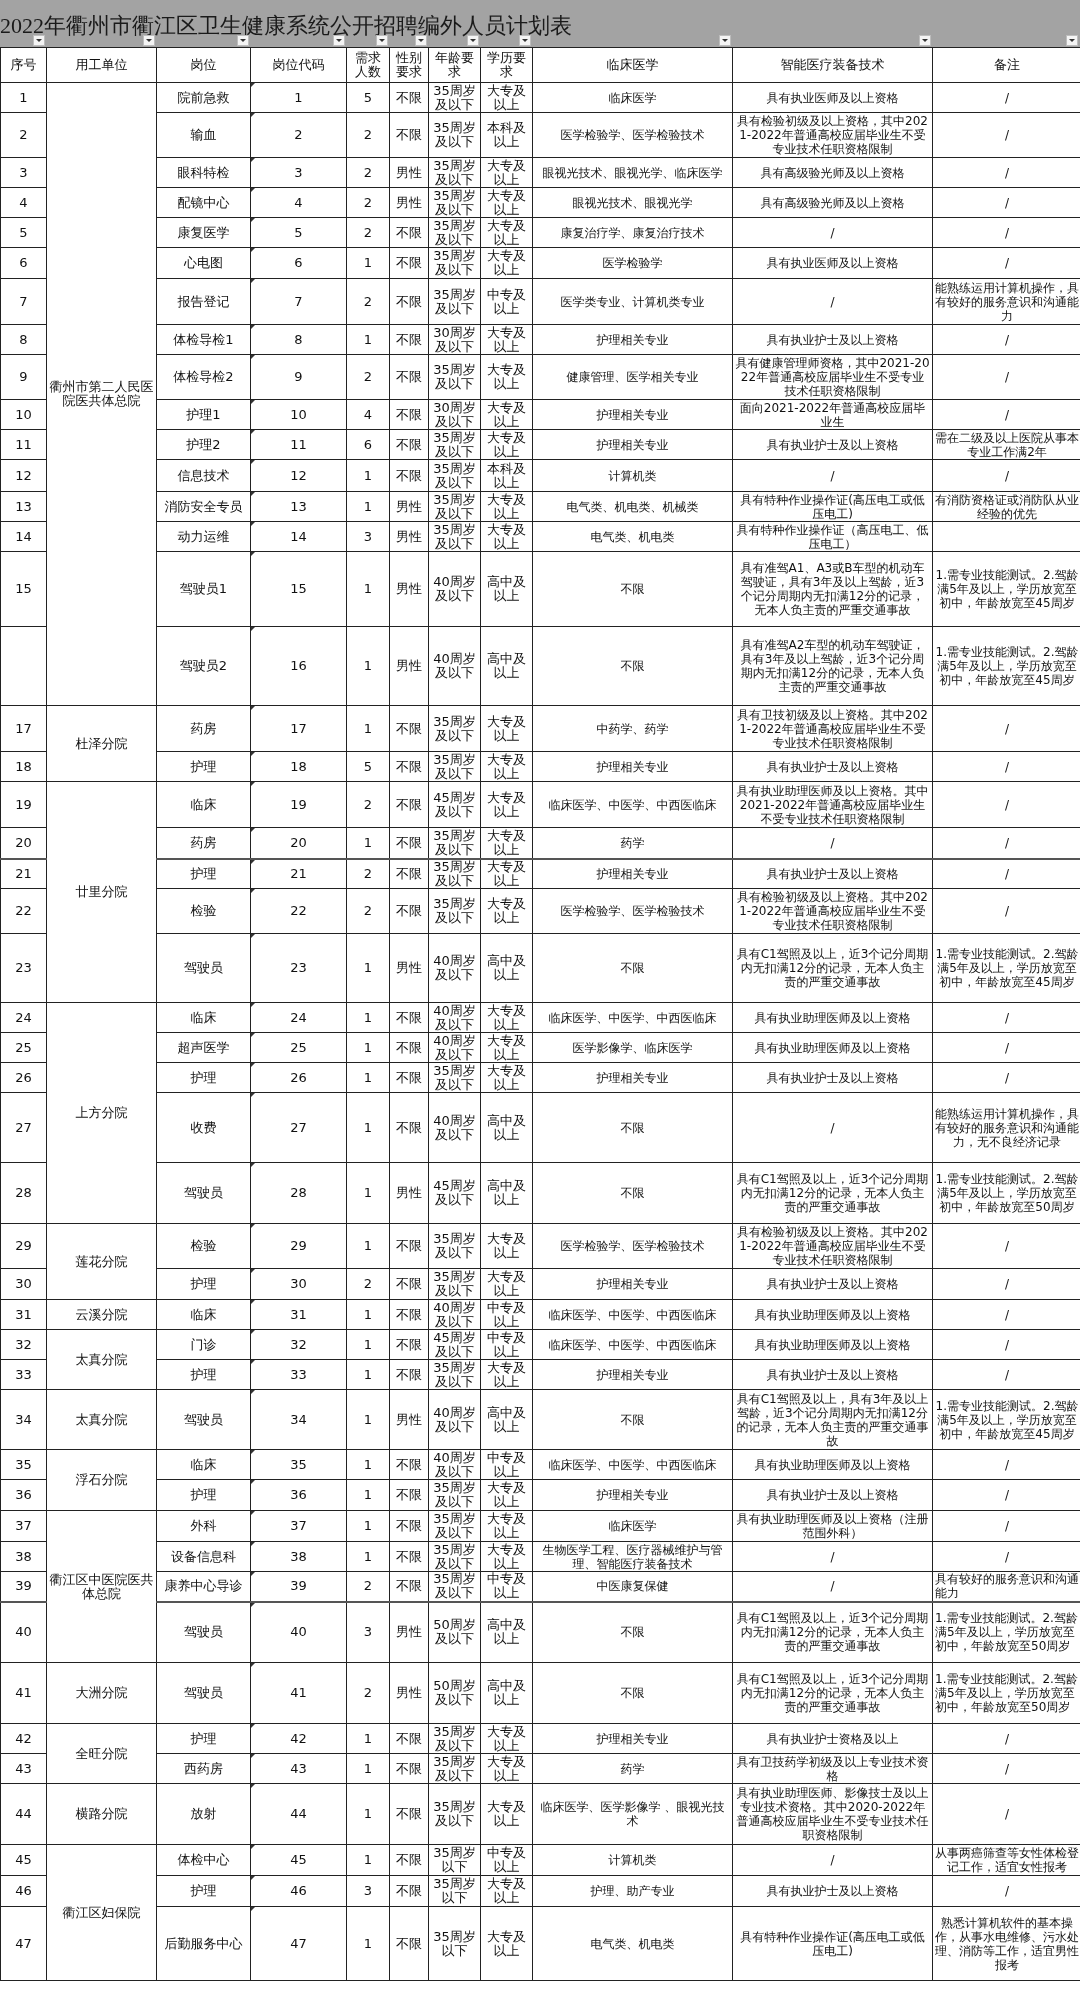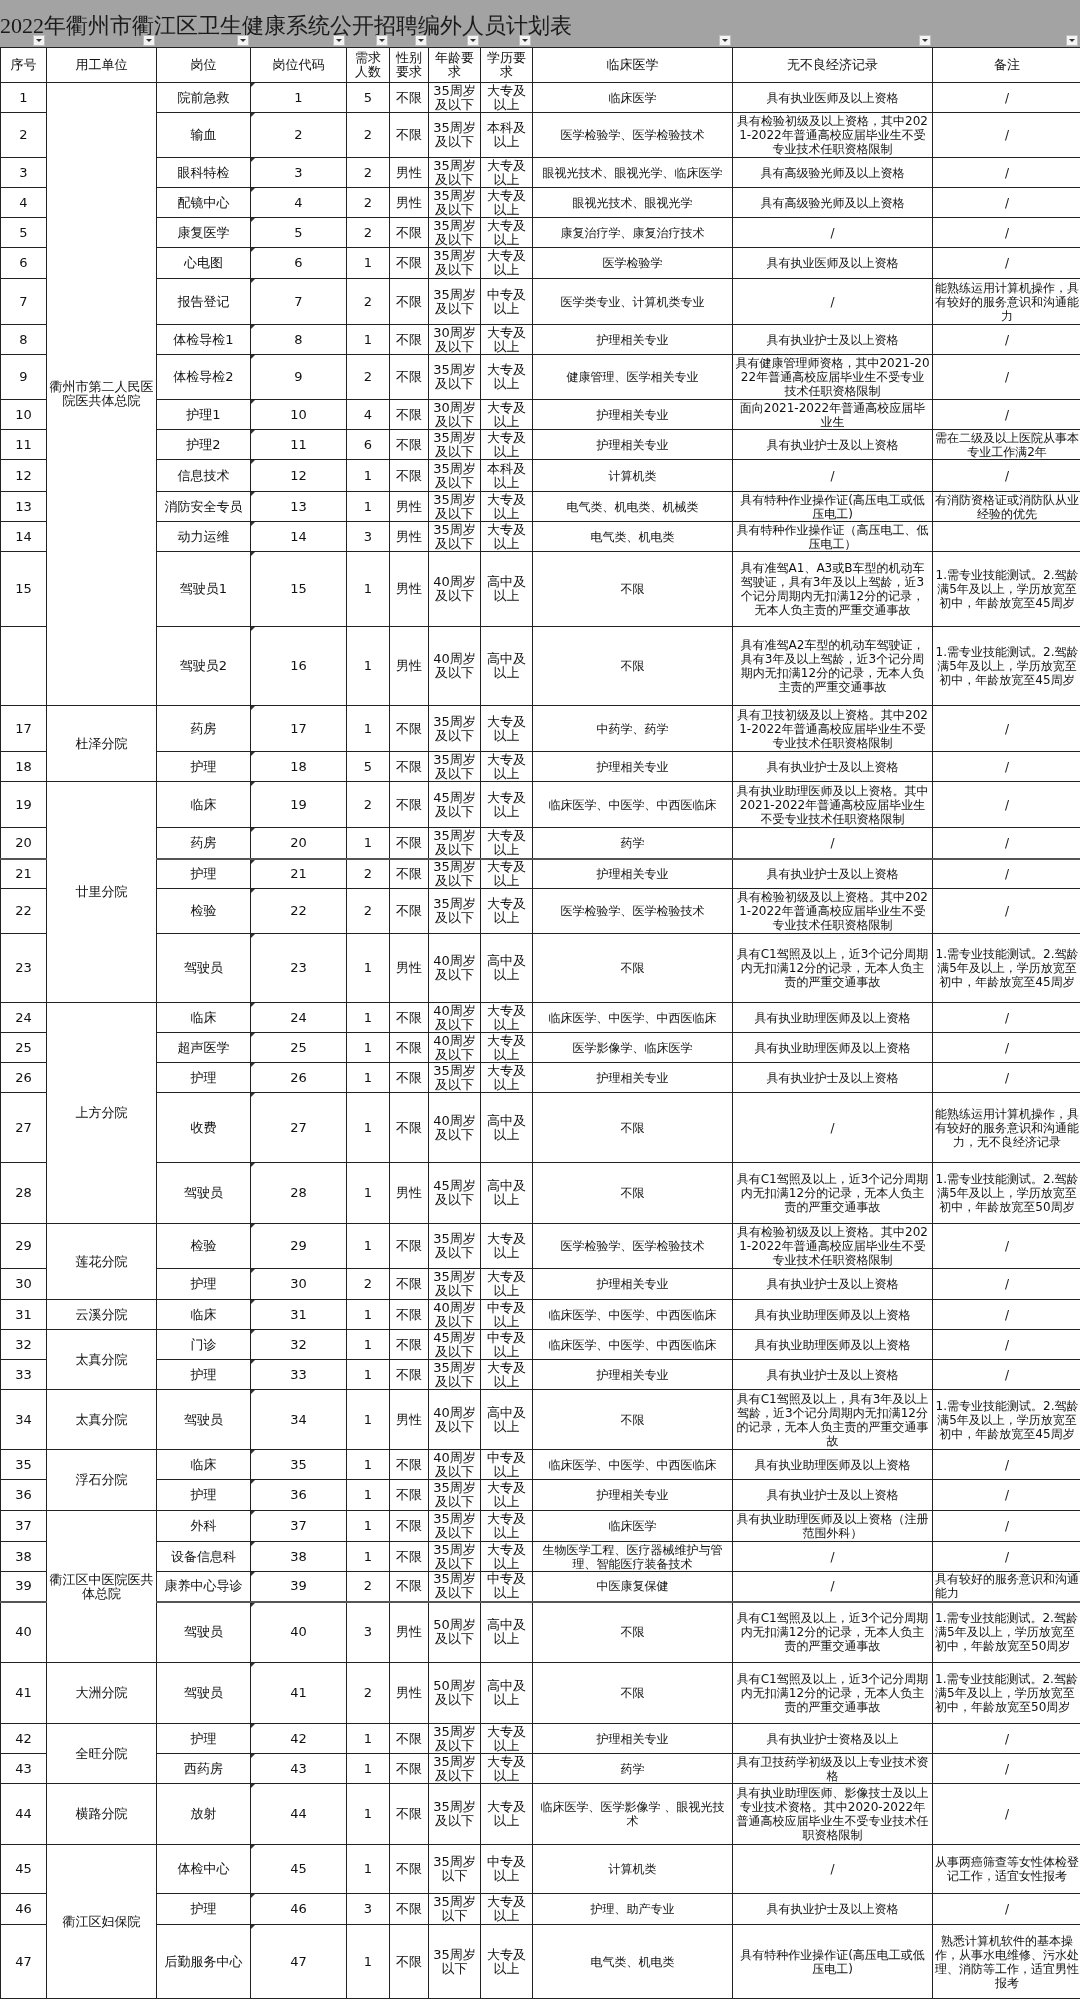--- a/index.html
+++ b/index.html
@@ -27,21 +27,21 @@
   .sheet tbody tr:nth-child(7),.sheet tbody tr:nth-child(17),.sheet tbody tr:nth-child(19){height:46px;}
   .sheet tbody tr:nth-child(6),.sheet tbody tr:nth-child(20),.sheet tbody tr:nth-child(30),
   .sheet tbody tr:nth-child(36),.sheet tbody tr:nth-child(37),.sheet tbody tr:nth-child(46){height:31px;}
   .sheet tbody tr:nth-child(28),.sheet tbody tr:nth-child(40),.sheet tbody tr:nth-child(41),.sheet tbody tr:nth-child(44){height:61px;}
   .sheet tbody tr:nth-child(12){height:32px;}
   .sheet tbody tr:nth-child(15){height:75px;}
   .sheet tbody tr:nth-child(16){height:79px;}
   .sheet tbody tr:nth-child(23){height:69px;}
   .sheet tbody tr:nth-child(27){height:70px;}
   .sheet tbody tr:nth-child(34){height:60px;}
-  .sheet tbody tr:nth-child(45){height:49px;margin-top:47px;}
+  .sheet tbody tr:nth-child(45){height:31px;margin-top:47px;}
   .sheet tbody tr:nth-child(47){height:74px;}
   .sheet tbody tr:nth-child(21) td,.sheet tbody tr:nth-child(40) td{border-top:2px solid #555;}
   .sheet tbody tr:nth-child(39) .c-rem,.sheet tbody tr:nth-child(40) .c-rem,.sheet tbody tr:nth-child(41) .c-rem{text-align:left;}
 </style>
 </head>
 <body>
 
 <div class="titlebar">
   <div class="title">2022年衢州市衢江区卫生健康系统公开招聘编外人员计划表</div>
   <button class="filter-btn" style="left:33px">
@@ -101,21 +101,21 @@
       <th>岗位代码</th>
       <th>需求
 人数</th>
       <th>性别
 要求</th>
       <th>年龄要
 求</th>
       <th>学历要
 求</th>
       <th>临床医学</th>
-      <th>无不良经济记录</th>
+      <th>智能医疗装备技术</th>
       <th>备注</th>
     </tr>
   </thead>
   <tbody>
       <tr>
     <td class="c-seq">1</td>
     <td class="c-unit" rowspan="16">衢州市第二人民医院医共体总院</td>
     <td class="c-post">院前急救</td>
     <td class="c-code">1</td>
     <td>5</td>

